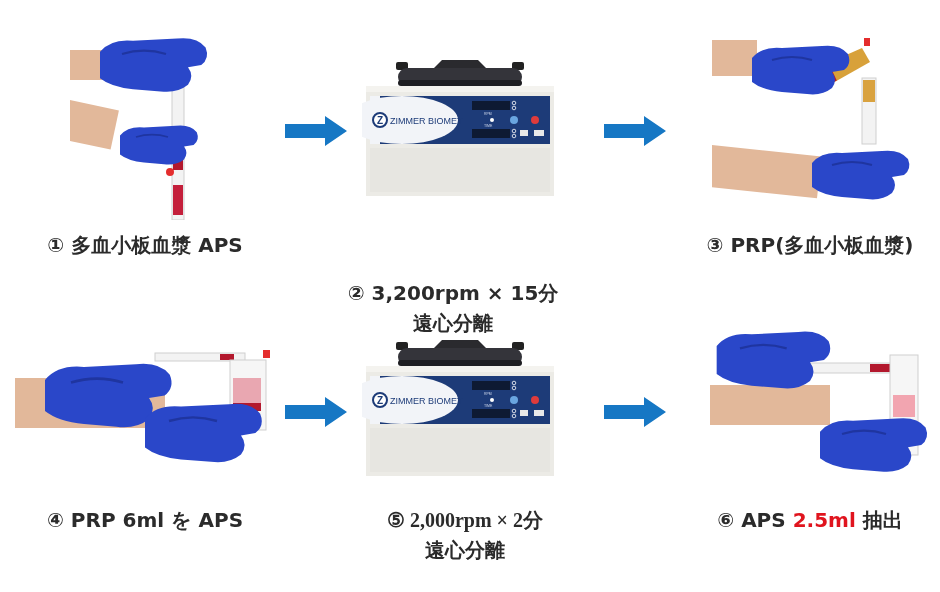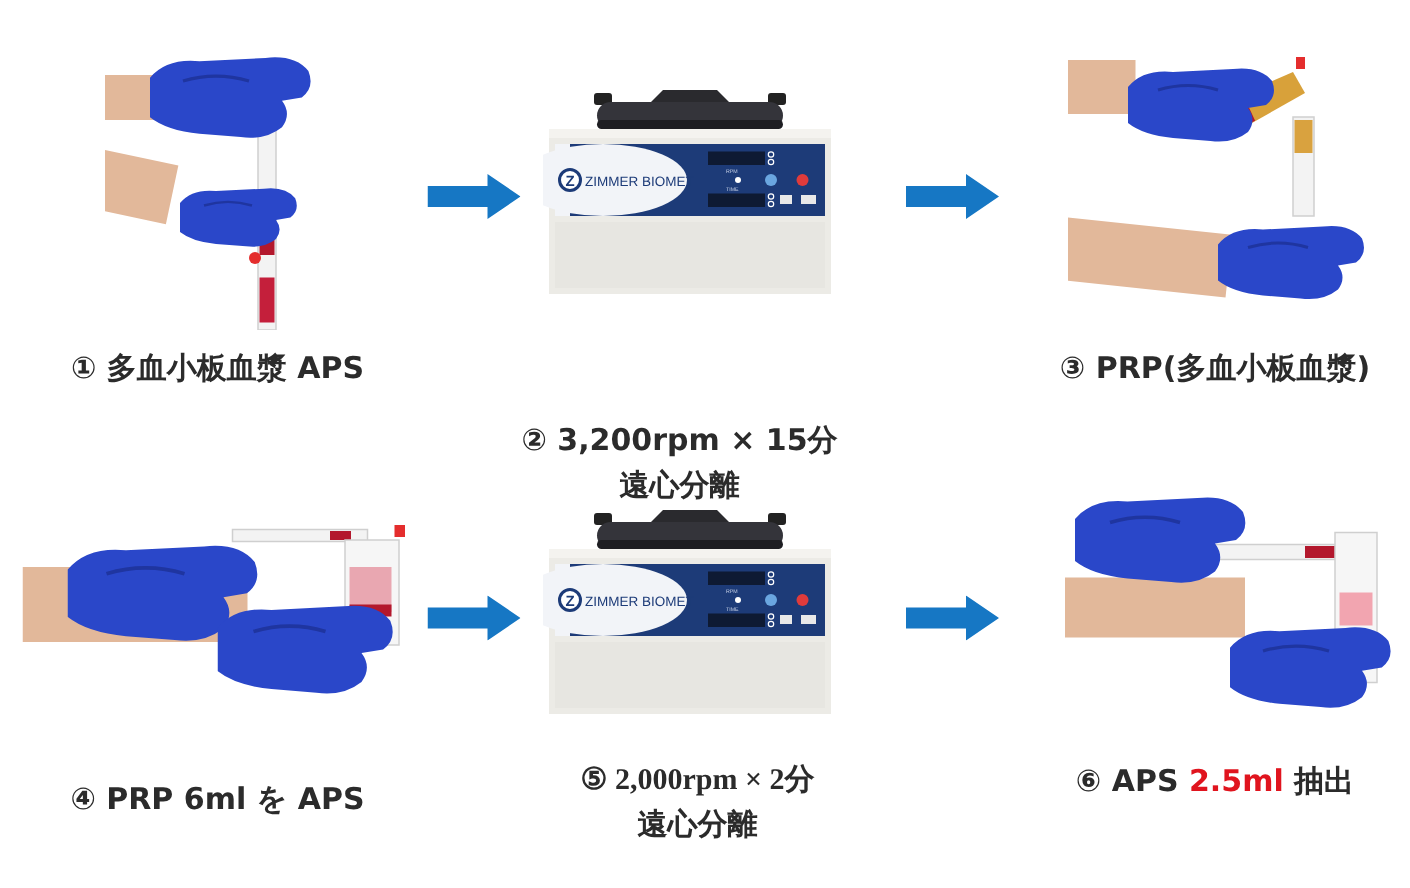--- a/index.html
+++ b/index.html
@@ -153,21 +153,21 @@
     <rect x="100" y="38" width="80" height="10" fill="#f3f3f3" stroke="#cfcfcf"></rect>
     <rect x="160" y="39" width="20" height="8" fill="#b3182d"></rect>
     <rect x="180" y="30" width="28" height="100" fill="#f6f6f6" stroke="#cfcfcf"></rect>
     <rect x="183" y="70" width="22" height="22" fill="#f2a5b0"></rect>
     <rect x="183" y="100" width="22" height="10" fill="#d6394d"></rect>
     <use href="#glove" x="5" y="0" width="120" height="70"></use>
     <use href="#glove" x="110" y="80" width="110" height="80"></use>
   </svg>
 </div>
 
-<div class="caption" style="left:0;top:505px;width:290px;margin-top:12px;">
+<div class="caption" style="left:0;top:505px;width:290px;">
   <div><span>④</span> <span>PRP 6ml を APS</span></div>
 </div>
 <div class="caption" style="left:330px;top:505px;width:270px;font-family:Liberation Serif, serif;">
   <div><span>⑤</span> <span>2,000rpm × 2分</span></div>
   <div>遠心分離</div>
 </div>
 <div class="caption" style="left:680px;top:505px;width:260px;text-align:center;">
   <div><span>⑥</span> <span>APS </span><span class="red">2.5ml</span><span> 抽出</span></div>
 </div>
 

